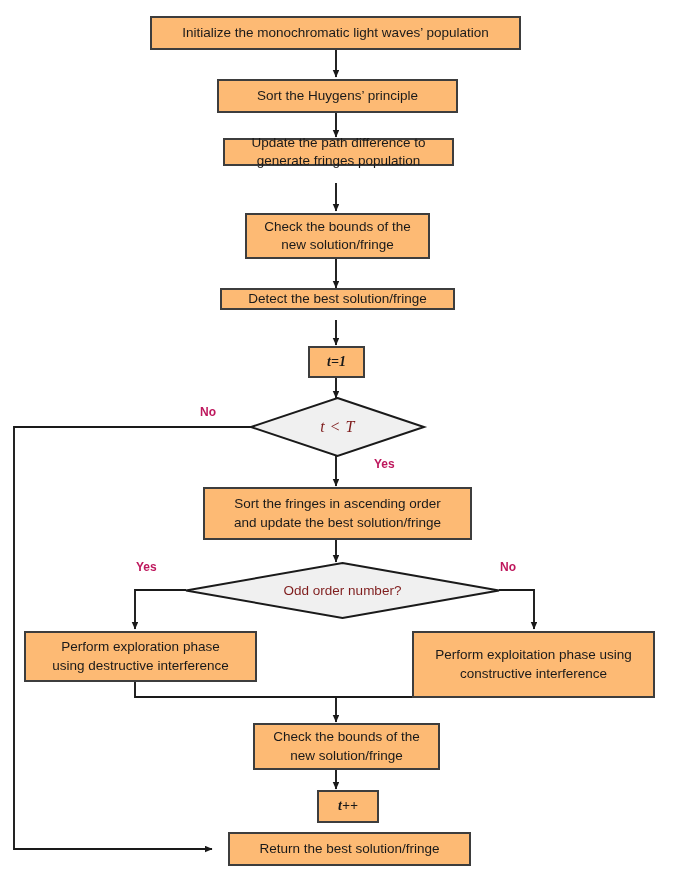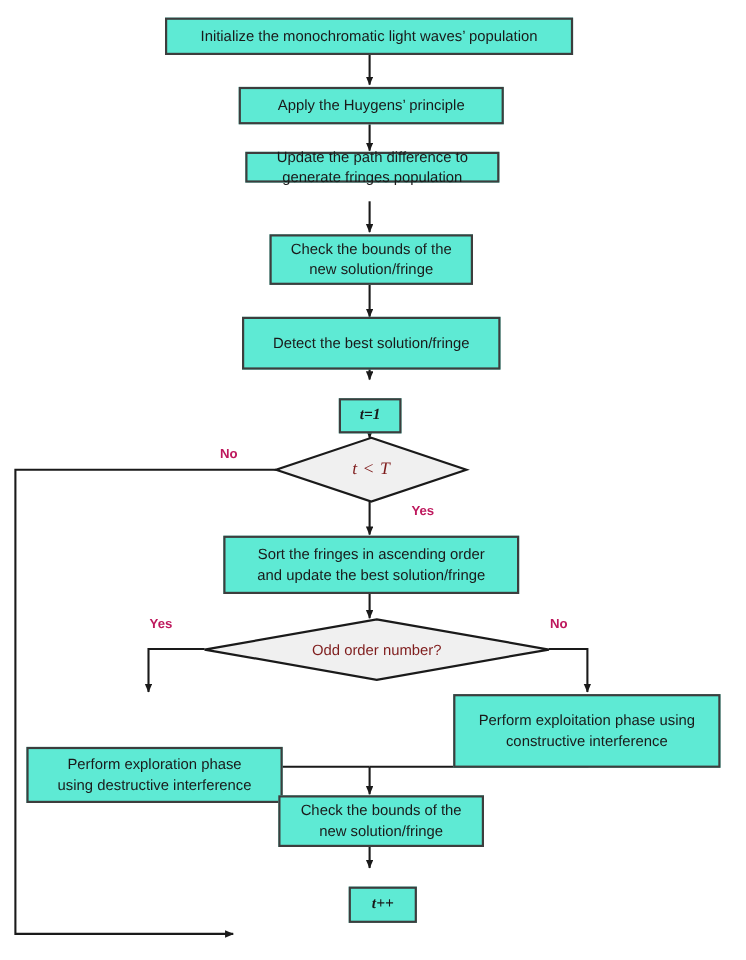--- a/index.html
+++ b/index.html
@@ -24,38 +24,37 @@
     width: 678px;
     height: 873px;
   }
   .node {
     position: absolute;
     box-sizing: border-box;
     display: flex;
     align-items: center;
     justify-content: center;
     text-align: center;
-    background: #5eead4;
+    background: #fdba74;
     border: 2px solid #3d3d3d;
     color: #1a1a1a;
     font-family: "Liberation Sans", sans-serif;
     font-size: 13.5px;
     line-height: 1.35;
     z-index: 3;
   }
   .node .txt {
     padding: 0 6px;
     white-space: pre-line;
   }
   .node.mono-italic {
     font-family: "Liberation Serif", serif;
     font-style: italic;
     font-weight: bold;
     font-size: 14px;
-    margin-top: 16px;
   }
   .diamond-wrap {
     position: absolute;
     z-index: 2;
   }
   .diamond-wrap svg {
     display: block;
     overflow: visible;
   }
   .diamond-text {
@@ -132,34 +131,34 @@
 
       <line x1="336" y1="770" x2="336" y2="789" marker-end="url(#arrowhead)"></line>
     </g>
   </svg>
 
   <div class="node" style="left:150px; top:16px; width:371px; height:34px;">
     <span class="txt">Initialize the monochromatic light waves’ population</span>
   </div>
 
   <div class="node" style="left:217px; top:79px; width:241px; height:34px;">
-    <span class="txt">Apply the Huygens’ principle</span>
+    <span class="txt">Sort the Huygens’ principle</span>
   </div>
 
   <div class="node" style="left:223px; top:138px; width:231px; height:28px;">
     <span class="txt">Update the path difference to
 generate fringes population</span>
   </div>
 
   <div class="node" style="left:245px; top:213px; width:185px; height:46px;">
     <span class="txt">Check the bounds of the
 new solution/fringe</span>
   </div>
 
-  <div class="node" style="left:220px; top:288px; width:235px; height:48px;">
+  <div class="node" style="left:220px; top:288px; width:235px; height:22px;">
     <span class="txt">Detect the best solution/fringe</span>
   </div>
 
   <div class="node mono-italic" style="left:308px; top:346px; width:57px; height:32px;">
     <span class="txt">t=1</span>
   </div>
 
   <div class="diamond-wrap" style="left:250px; top:397px; width:175px; height:60px;">
     <svg width="175" height="60" viewBox="0 0 175 60">
       <polygon points="87.5,1 174,30 87.5,59 1,30" fill="#f0f0f0" stroke="#1a1a1a" stroke-width="2"></polygon>
@@ -172,39 +171,42 @@
 and update the best solution/fringe</span>
   </div>
 
   <div class="diamond-wrap" style="left:185px; top:562px; width:315px; height:57px;">
     <svg width="315" height="57" viewBox="0 0 315 57">
       <polygon points="157.5,1 314,28.5 157.5,56 1,28.5" fill="#f0f0f0" stroke="#1a1a1a" stroke-width="2"></polygon>
     </svg>
     <div class="diamond-text">Odd order number?</div>
   </div>
 
-  <div class="node" style="left:24px; top:631px; width:233px; height:51px;margin-top:48px;">
+  <div class="node" style="left:24px; top:631px; width:233px; height:51px;">
     <span class="txt">Perform exploration phase
 using destructive interference</span>
   </div>
 
   <div class="node" style="left:412px; top:631px; width:243px; height:67px;">
     <span class="txt">Perform exploitation phase using
 constructive interference</span>
   </div>
 
   <div class="node" style="left:253px; top:723px; width:187px; height:47px;">
     <span class="txt">Check the bounds of the
 new solution/fringe</span>
   </div>
 
   <div class="node mono-italic" style="left:317px; top:790px; width:62px; height:33px;">
     <span class="txt">t++</span>
   </div>
 
+  <div class="node" style="left:228px; top:832px; width:243px; height:34px;">
+    <span class="txt">Return the best solution/fringe</span>
+  </div>
 
   <div class="edge-label" style="left:200px; top:405px;">No</div>
 
   <div class="edge-label" style="left:374px; top:457px;">Yes</div>
 
   <div class="edge-label" style="left:136px; top:560px;">Yes</div>
 
   <div class="edge-label" style="left:500px; top:560px;">No</div>
 
 </div>

